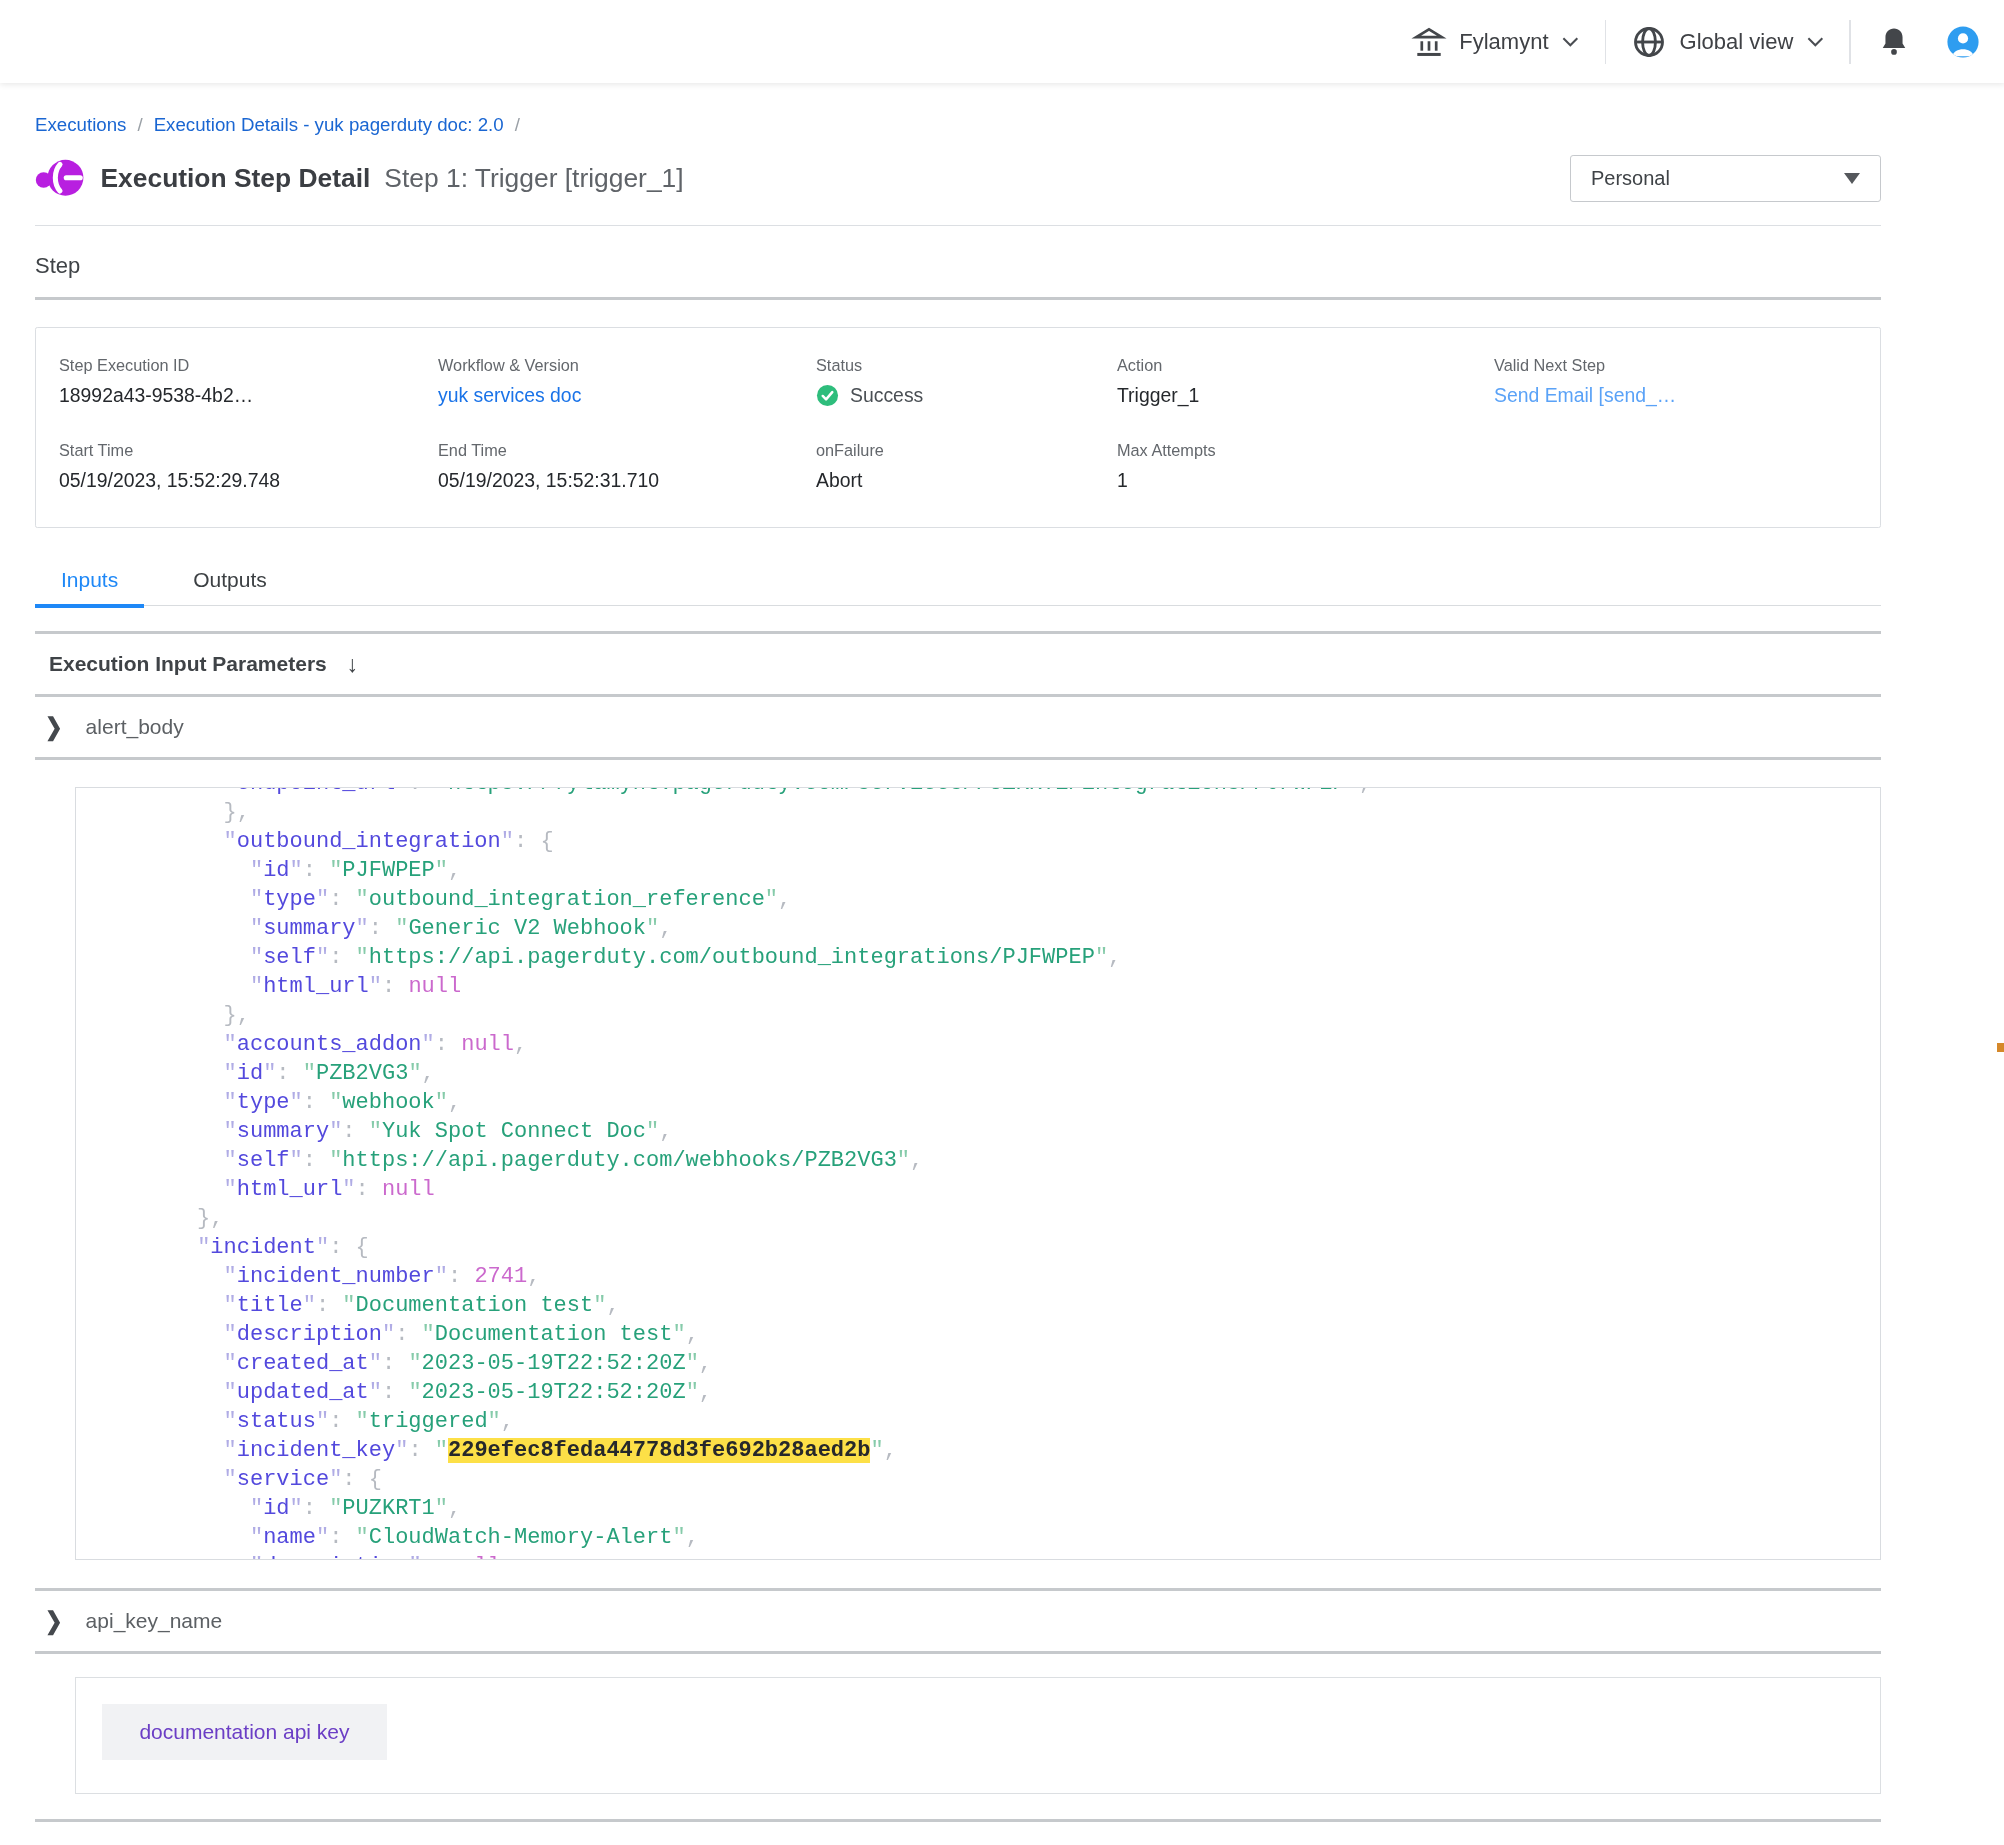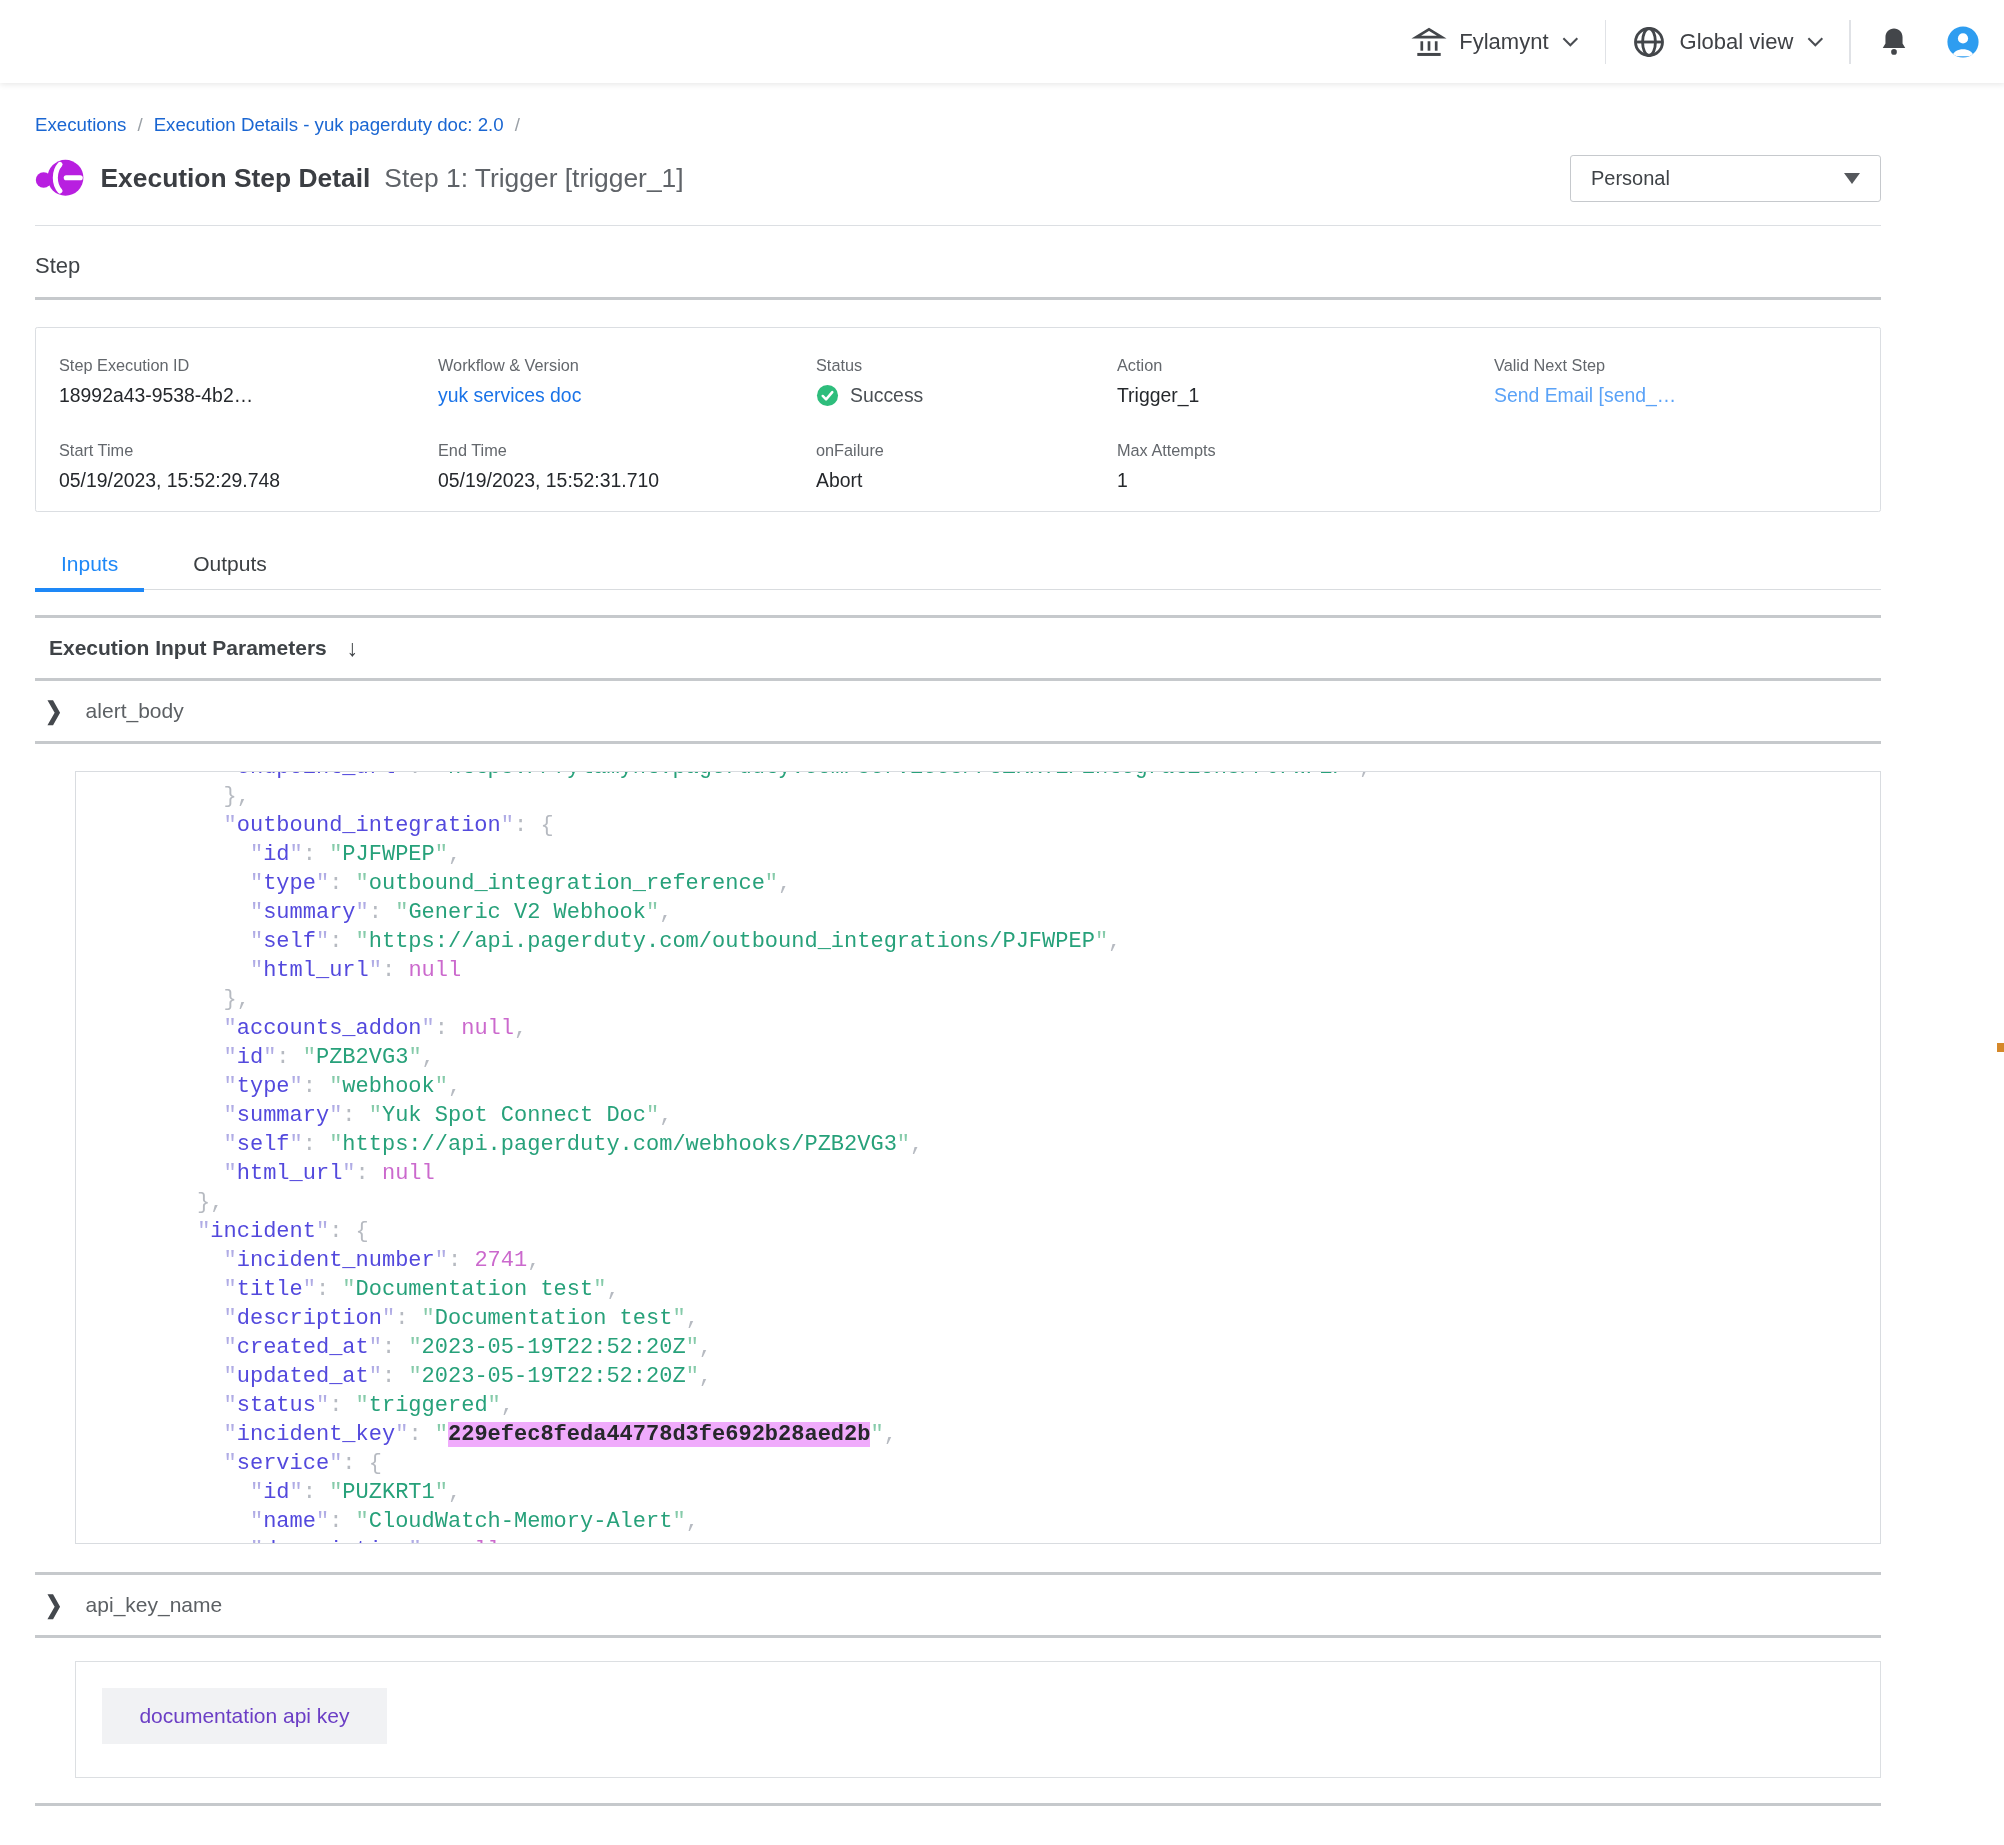--- a/index.html
+++ b/index.html
@@ -34,21 +34,21 @@
     font-size:20px; color:#3f4347; cursor:pointer; background:#fff;
   }
   .caret-down { width:0; height:0; border-left:8.5px solid transparent; border-right:8.5px solid transparent; border-top:11px solid #55585c; }
   .hr-thin  { height:1.6px; background:#dcdfe3; margin-top:23px; }
   .hr-thick { height:3.1px; background:#c6c9cc; }
   .info-heading { font-size:22px; color:#3f4347; margin-top:26.4px; }
   .hr-info { margin-top:18.7px; }
   
   .card {
     margin-top:26.4px; border:1.6px solid #dbdee2; border-radius:2.3px; background:#fff;
-    padding:28px 23px 19px 23px;
+    padding:28px 23px 35px 23px;
     display:grid; grid-template-columns:379px 378px 301px 377px 1fr; row-gap:34px;
   }
   .f-label { font-size:16.3px; color:#63676c; }
   .f-value { font-size:19.4px; color:#25282c; margin-top:9.3px; }
   .link-strong { color:#1a73e8; cursor:pointer; }
   .link-light  { color:#5aa2f7; cursor:pointer; }
   .status-value { display:flex; align-items:center; gap:11px; color:#4a4f54; }
   
   .tabs { margin-top:40px; display:flex; border-bottom:1.6px solid #d9dcdf; }
   .tab { font-size:21px; padding:0 26px 12px 26px; color:#3c4043; cursor:pointer; }
@@ -71,21 +71,21 @@
     margin:-18.7px 0 0 0; padding:0 0 0 15.5px;
     font-family:"Liberation Mono", monospace; font-size:22px; line-height:29px;
     white-space:pre;
   }
   .cl .p { color:#b6bac1; }
   .cl .q { color:#b0ace5; }
   .cl .k { color:#5349dd; }
   .cl .r { color:#86cbaa; }
   .cl .s { color:#27a17a; }
   .cl .n { color:#cb69cd; }
-  .cl .h { background:#f0abfc; color:#26282b; font-weight:700; }
+  .cl .h { background:#fde047; color:#26282b; font-weight:700; }
   .hr-after-code { margin-top:28px; }
   
   .resultbox { margin:23px 0 0 40px; border:1.6px solid #dcdfe2; background:#fff; padding:26.4px 0 33px 26.4px; }
   .chip { display:inline-block; background:#f1f2f4; padding:16px 37px; font-size:21px; color:#6b3ec5; }
   .hr-after-box { margin-top:25px; }
   
   .scroll-marker { position:absolute; right:0; top:1043px; width:7.8px; height:8.5px; background:#d5882a; }
 </style>
 </head>
 <body>

